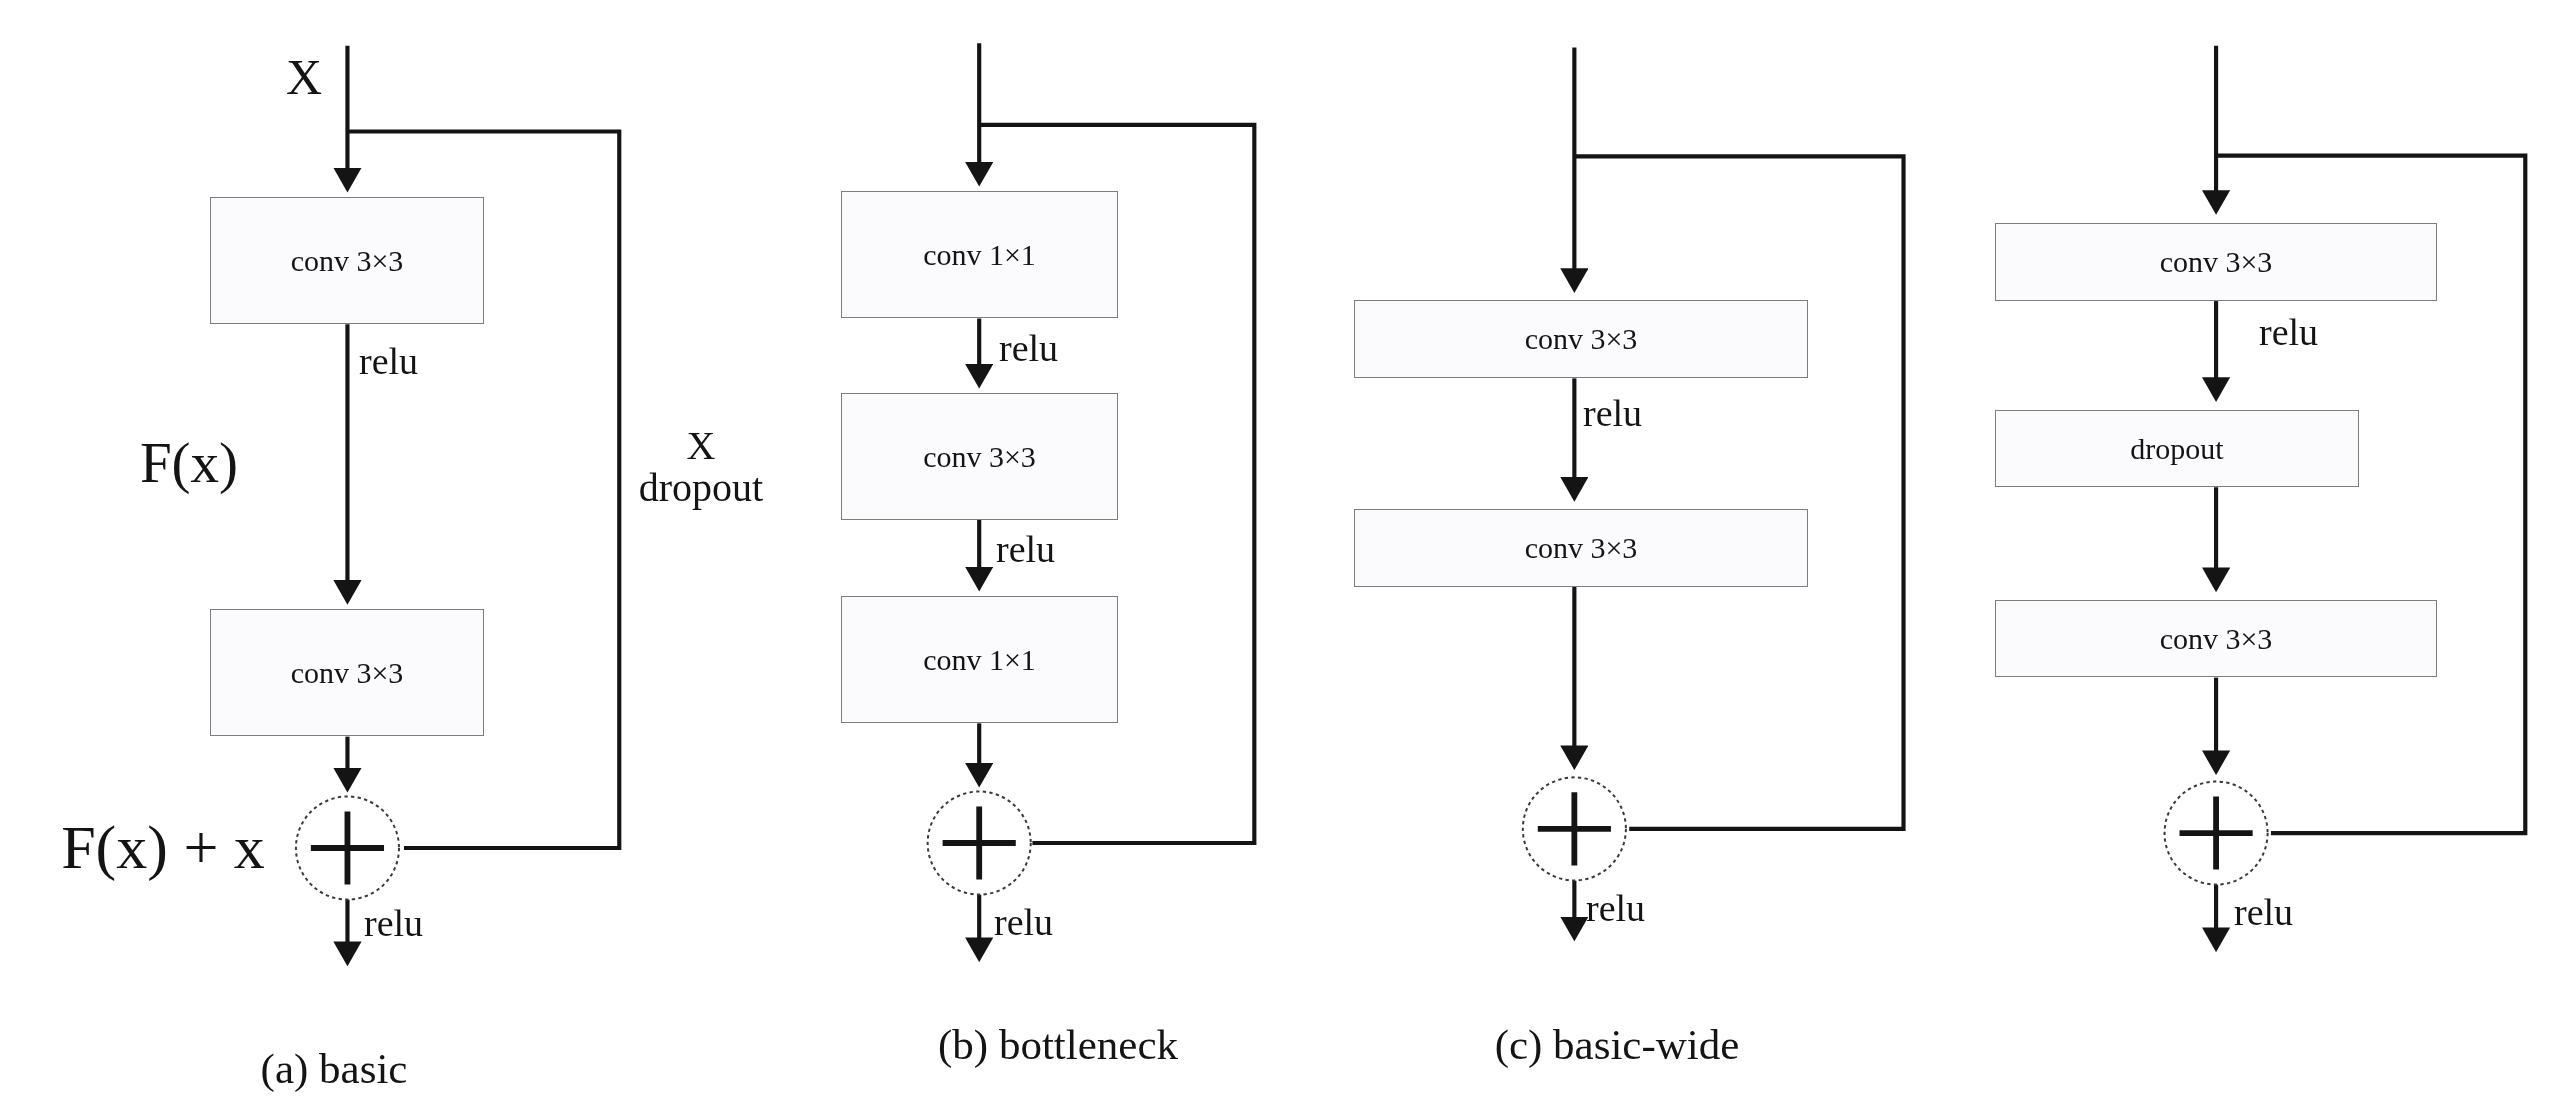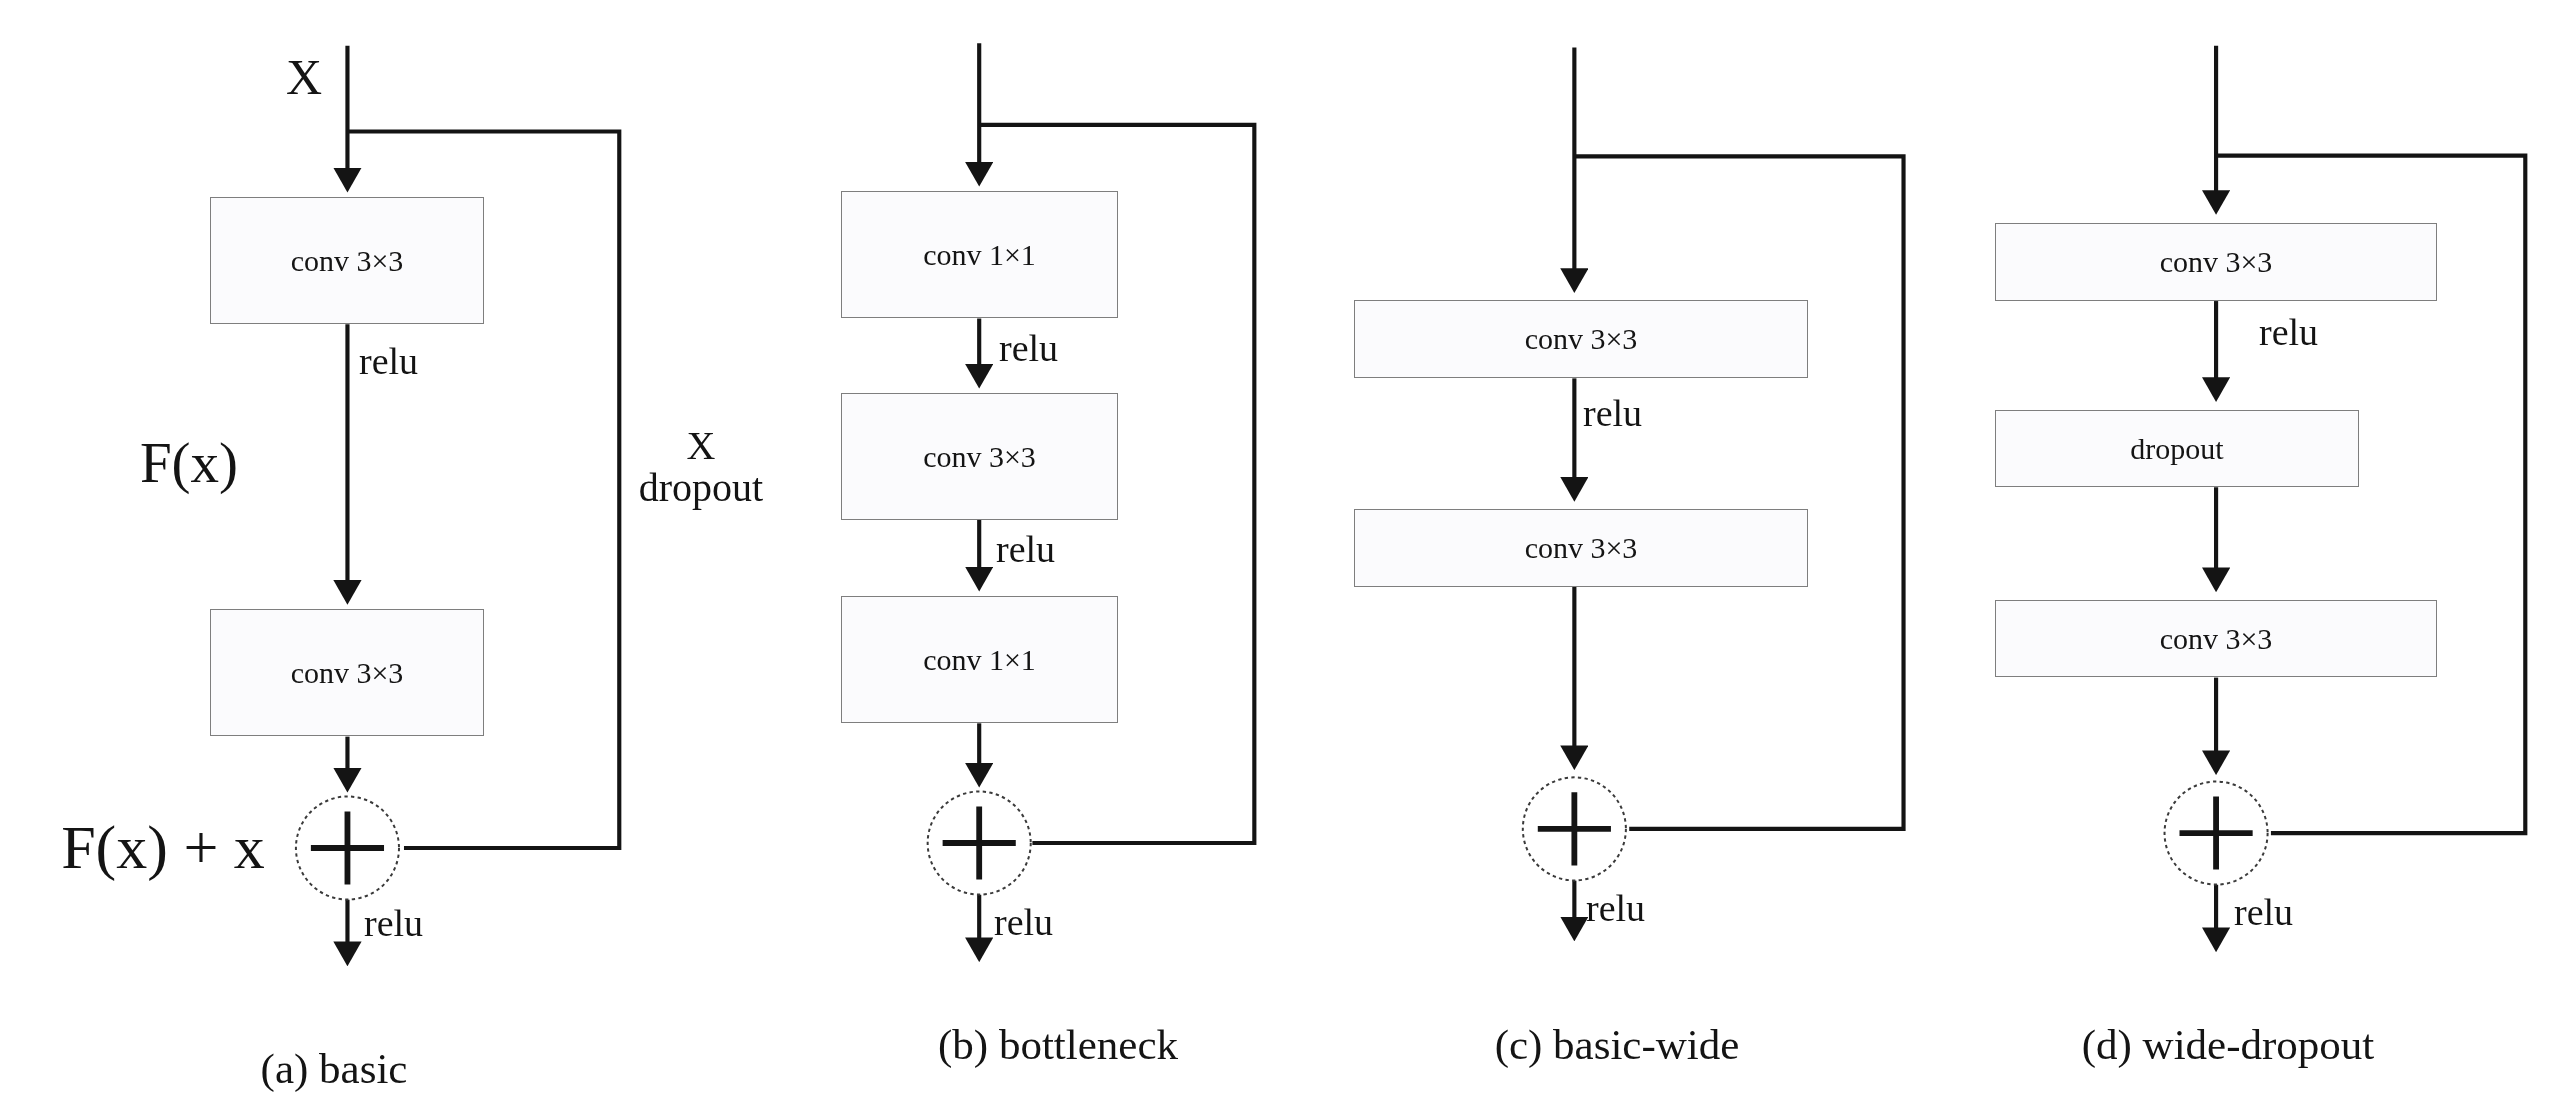--- a/index.html
+++ b/index.html
@@ -123,16 +123,15 @@
   <div class="lbl relu" style="left:1583px;top:394px;">relu</div>
   <div class="nbox" style="left:1354px;top:509px;width:454px;height:78px;">conv 3×3</div>
   <div class="lbl relu" style="left:1586px;top:889px;">relu</div>
   <div class="lbl caption ctr" style="left:1617px;top:1045px;">(c) basic-wide</div>
 
   <div class="nbox" style="left:1995px;top:223px;width:442px;height:78px;">conv 3×3</div>
   <div class="lbl relu" style="left:2259px;top:313px;">relu</div>
   <div class="nbox" style="left:1995px;top:410px;width:364px;height:77px;">dropout</div>
   <div class="nbox" style="left:1995px;top:600px;width:442px;height:77px;">conv 3×3</div>
   <div class="lbl relu" style="left:2234px;top:893px;">relu</div>
-  <div class="lbl caption ctr" style="left:2228px;top:1045px;">(d) wide-dropout</div>
 
 </div>
 
 
 </body></html>

